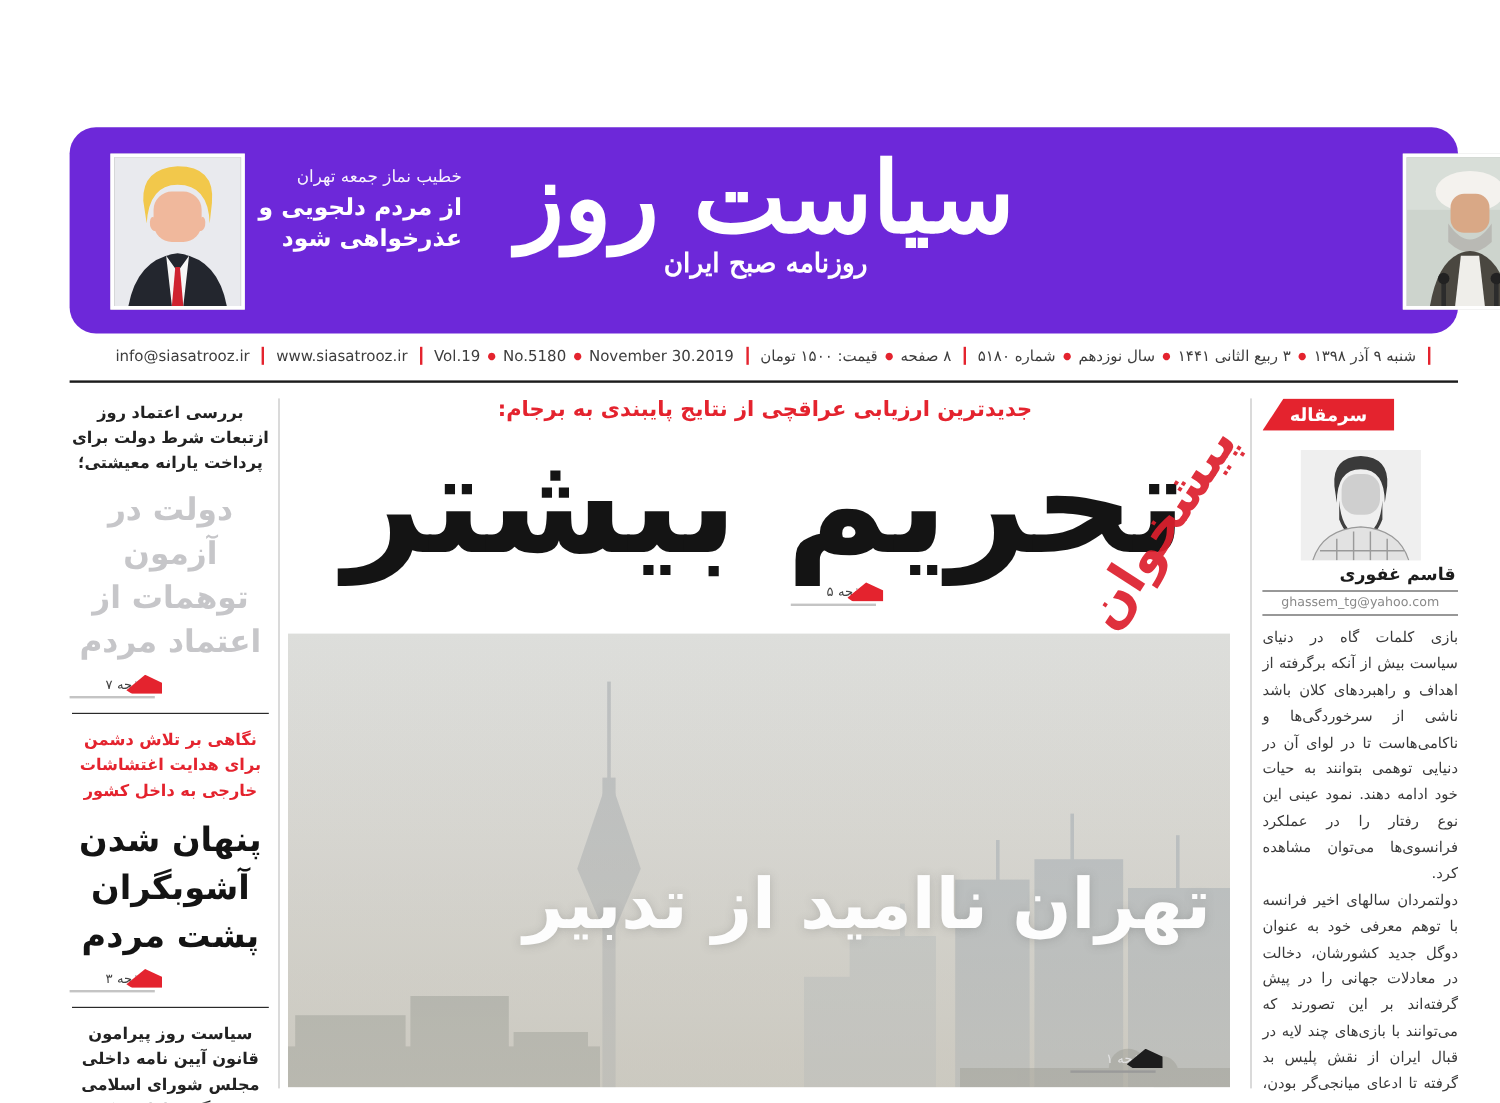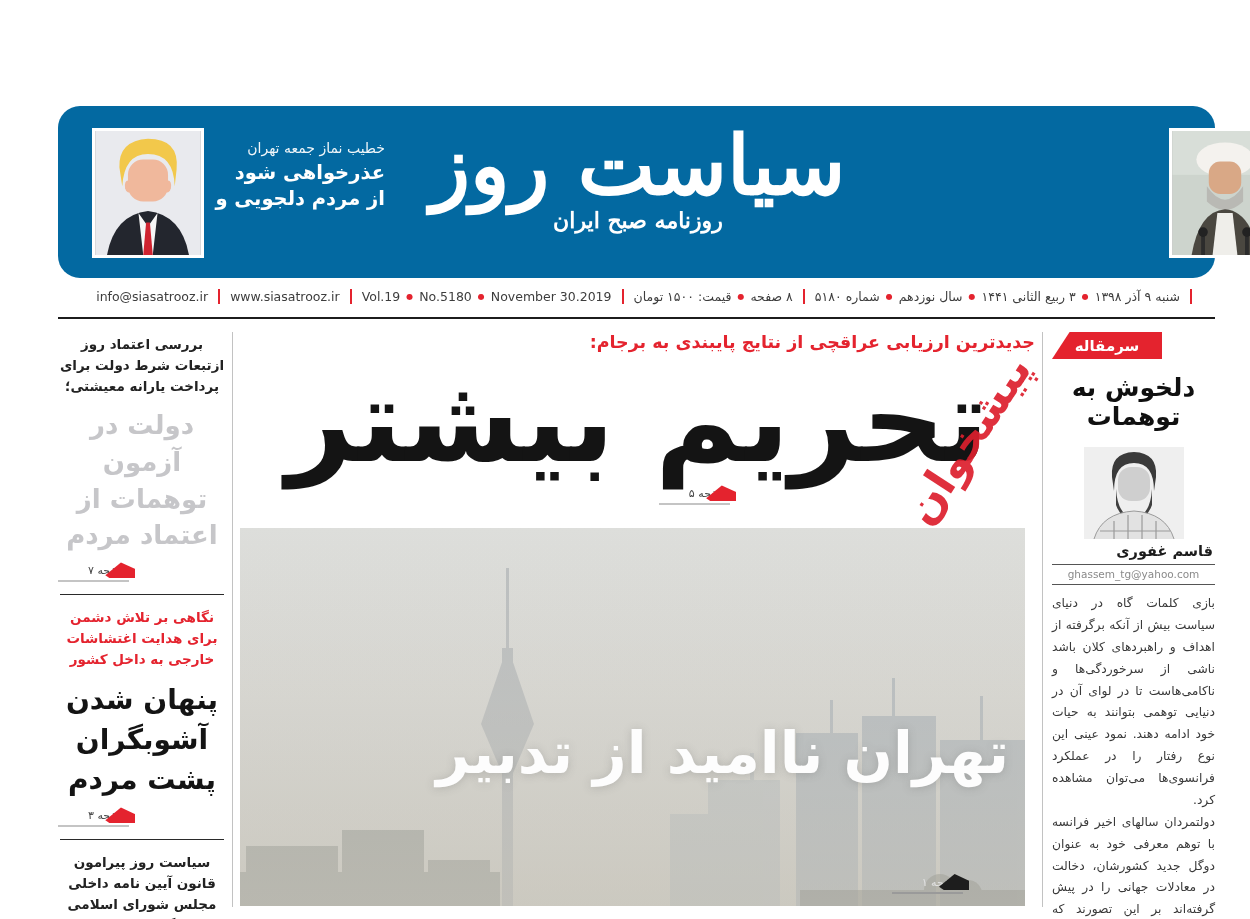--- a/index.html
+++ b/index.html
@@ -2,21 +2,21 @@
 <html lang="fa"><head>
 <meta charset="utf-8">
 <style>
   * { margin:0; padding:0; box-sizing:border-box; }
   html,body { width:1250px; height:919px; background:#ffffff; overflow:hidden;
               font-family:"DejaVu Sans", sans-serif; }
   .page { position:relative; width:1250px; height:919px; background:#fff; direction:rtl; }
 
   
   .banner { position:absolute; left:58px; top:106px; width:1157px; height:172px;
-            background:#0369a1; border-radius:22px; }
+            background:#6d28d9; border-radius:22px; }
   .photo-frame { position:absolute; top:22px; width:112px; height:130px;
                  border:3px solid #ffffff; overflow:hidden; background:#ccc; }
   .photo-frame svg { display:block; width:100%; height:100%; }
   .cleric-frame { left:1111px; right:auto; }   
   .trump-frame  { left:34px; }
   .banner .teaser { position:absolute; top:34px; color:#fff; text-align:right; }
   .teaser-left  { right:830px; width:230px; }
   .teaser-right { left:160px; width:250px; }
   .teaser .kicker { font-size:14px; font-weight:normal; opacity:.95; margin-bottom:4px; }
   .teaser .tline { font-size:19.5px; font-weight:bold; line-height:1.35; }
@@ -56,21 +56,21 @@
   
   .page-badge { display:flex; align-items:flex-end; justify-content:flex-start; direction:ltr; margin-top:8px; }
   .page-badge .lbl { font-size:11px; color:#444; border-bottom:2px solid #c4c4c4; padding:0 4px 3px 30px; }
   .flag { width:30px; height:16px; background:#e4232e; margin-left:-24px; margin-bottom:4px;
           clip-path:polygon(0 80%, 52% 0, 100% 42%, 100% 100%, 16% 100%); }
   .flag.black { background:#1d1d1d; }
   .badge-center { justify-content:center; }
 
   
   .main { position:absolute; left:240px; top:332px; width:795px; }
-  .main-kicker { text-align:right; color:#e4232e; font-weight:bold; font-size:17.5px; }
+  .main-kicker { text-align:center; color:#e4232e; font-weight:bold; font-size:17.5px; }
   .main-headline { text-align:center; font-size:116px; font-weight:bold; color:#141414;
                    line-height:1.15; white-space:nowrap; margin-top:2px;
                    font-family:"DejaVu Sans", sans-serif; }
   .main .page-badge { justify-content:center; margin-top:-2px; margin-left:120px; }
 
   .watermark { position:absolute; top:78px; left:370px; width:430px; height:200px;
                color:#dd1f2d; pointer-events:none; opacity:.92; }
   .watermark .wfa { position:absolute; left:262px; top:4px; font-size:44px; font-weight:bold;
                     transform:rotate(-57deg); transform-origin:center; }
   .watermark .wen { position:absolute; left:20px; top:128px; font-size:31px; font-weight:bold;
@@ -120,22 +120,22 @@
         <path d="M20 130 Q28 84 55 82 Q82 84 90 130 Z" fill="#4a4740"></path>
         <path d="M47 86 L42 130 L68 130 L63 86 Z" fill="#efeeea"></path>
         <rect x="30" y="108" width="4" height="22" fill="#2c2c2c"></rect>
         <rect x="76" y="108" width="4" height="22" fill="#2c2c2c"></rect>
         <circle cx="32" cy="106" r="5" fill="#222"></circle>
         <circle cx="78" cy="106" r="5" fill="#222"></circle>
       </svg>
     </div>
     <div class="teaser teaser-left">
       <div class="kicker">خطیب نماز جمعه تهران</div>
+      <div class="tline">از مردم دلجویی و</div>
       <div class="tline">عذرخواهی شود</div>
-      <div class="tline">از مردم دلجویی و</div>
       <div class="badge-row">
         <span class="chev">«</span>
         <span class="num-box">۲</span>
       </div>
     </div>
 
     <div class="masthead">
       <div class="title">سیاست روز</div>
       <div class="sub">روزنامه صبح ایران</div>
     </div>
@@ -277,21 +277,20 @@
     <div class="page-badge photo-badge">
       <span class="lbl">صفحه ۱</span>
       <span class="flag black"></span>
     </div>
   </div>
 
   <div class="edcol">
     <div class="ed-tag-wrap">
       <span class="ed-tag">سرمقاله</span>
     </div>
-    <div class="ed-title">دلخوش به توهمات</div>
     <div class="ed-photo">
       <svg viewBox="0 0 100 92">
         <rect width="100" height="92" fill="#efefef"></rect>
         <path d="M28 30 Q26 6 50 5 Q74 6 72 30 L70 44 Q70 16 50 16 Q30 16 30 44 Z" fill="#3a3a3a"></path>
         <rect x="34" y="20" width="32" height="34" rx="13" fill="#cfcfcf"></rect>
         <path d="M32 42 Q34 70 50 70 Q66 70 68 42 L68 58 Q62 74 50 74 Q38 74 32 58 Z" fill="#404040"></path>
         <path d="M10 92 Q18 66 50 64 Q82 66 90 92 Z" fill="#e2e2e2"></path>
         <path d="M10 92 Q18 66 50 64 Q82 66 90 92" fill="none" stroke="#9a9a9a" stroke-width="1"></path>
         <path d="M30 74 L30 92 M44 68 L44 92 M58 68 L58 92 M72 74 L72 92 M16 84 L86 84" stroke="#9a9a9a" stroke-width="1.2"></path>
       </svg>

